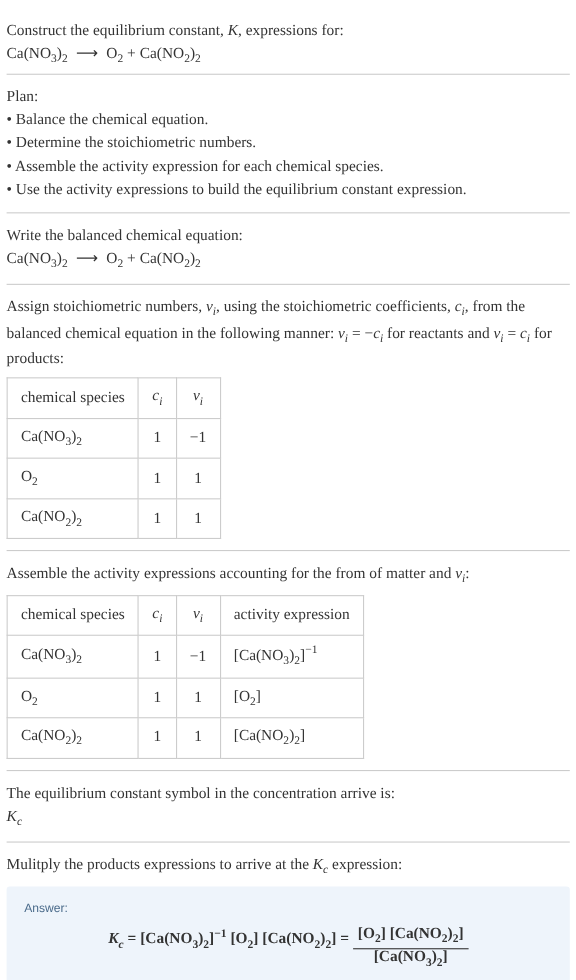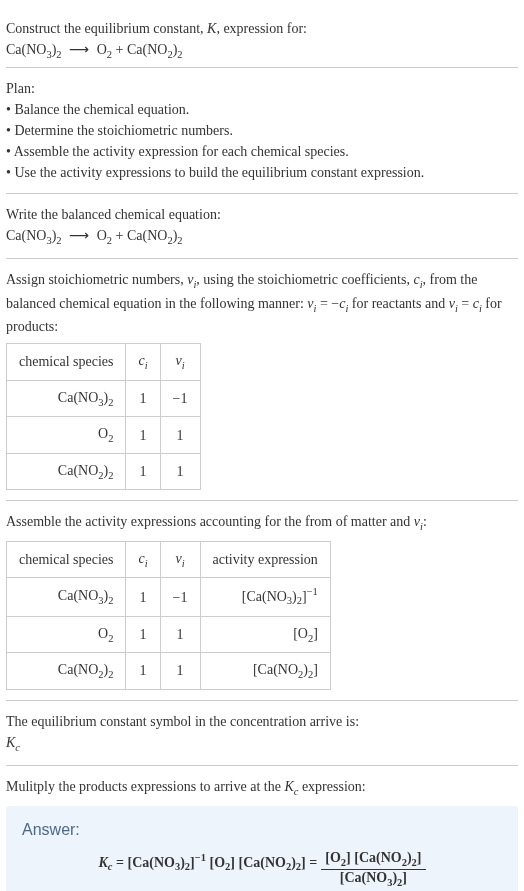--- a/index.html
+++ b/index.html
@@ -22,33 +22,33 @@
     .sup { font-size: 0.75em; vertical-align: super; }
     .italic { font-style: italic; }
     .arrow { padding: 0 4px; }
     table {
       border-collapse: collapse;
       margin-top: 6px;
     }
     td, th {
       border: 1px solid #ccc;
       padding: 6px 12px;
-      text-align: right;
+      text-align: left;
       font-weight: normal;
     }
     td.center, th.center { text-align: center; }
     .answer-box {
       background: #eef4fb;
       border-radius: 3px;
       padding: 12px 16px;
       margin-top: 6px;
     }
     .answer-label {
       font-family: Arial, Helvetica, sans-serif;
-      font-size: 16px;
+      font-size: 11px;
       color: #4a6a8a;
       margin-bottom: 8px;
     }
     .eq-line {
       display: flex;
       justify-content: center;
       gap: 4px;
       flex-wrap: nowrap;
       font-weight: bold;
     }
@@ -64,21 +64,21 @@
     .chem { white-space: nowrap; }
     .tight { padding-bottom: 4px; }
     ul.plan { list-style: none; padding-left: 0; }
     ul.plan li::before { content: "• "; }
   </style>
 </head>
 <body>
 
 <div class="section tight">
   <div>
-    <span>Construct the equilibrium constant, </span><span class="italic">K</span><span>, expression for:</span>
+    <span>Construct the equilibrium constant, </span><span class="italic">K</span><span>, expressions for:</span>
   </div>
   <div class="chem">
     <span>Ca(NO</span><span class="sub">3</span><span>)</span><span class="sub">2</span>
     <span class="arrow">⟶</span>
     <span>O</span><span class="sub">2</span><span> + </span><span>Ca(NO</span><span class="sub">2</span><span>)</span><span class="sub">2</span>
   </div>
 </div>
 
 <div class="section">
   <div>Plan:</div>

